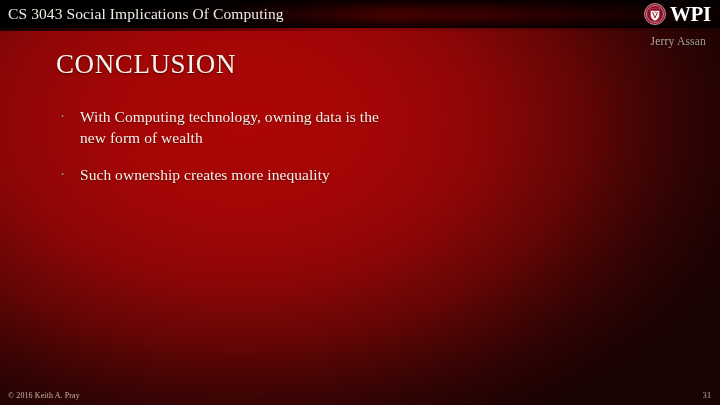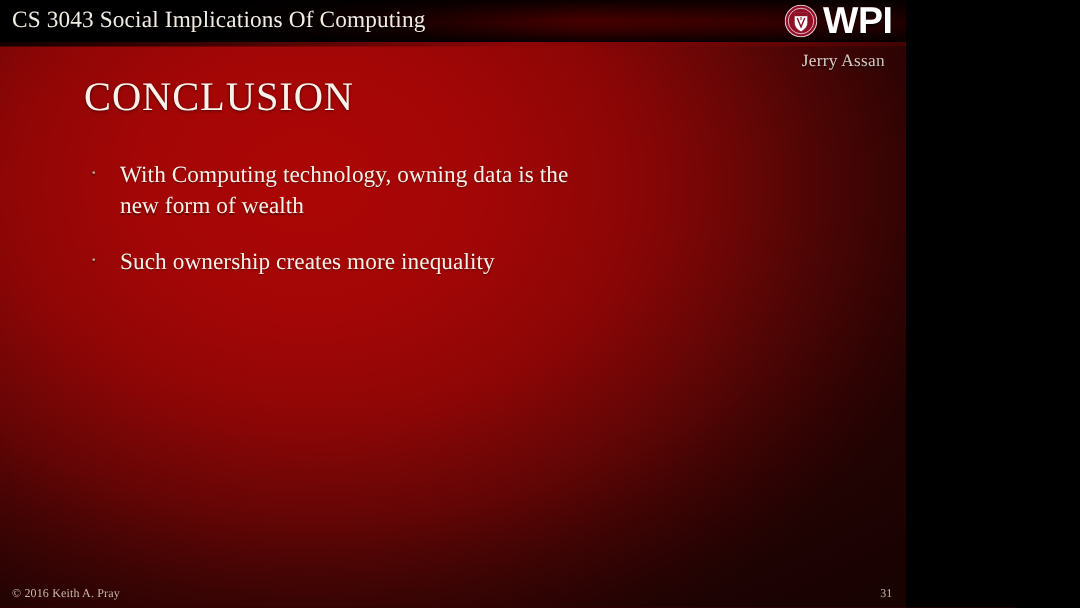--- a/index.html
+++ b/index.html
@@ -3,21 +3,21 @@
 <meta charset="utf-8">
 <title>Slide</title>
 <style>
   html, body {
     margin: 0;
     padding: 0;
     background: #000;
   }
   #slide {
     position: relative;
-    width: 604px;
+    width: 720px;
     height: 405px;
     overflow: hidden;
     font-family: "Liberation Serif", "DejaVu Serif", serif;
     background-color: #6b0505;
     
     background-image:
       radial-gradient(ellipse 72% 86% at 34% 30%,
          #ac0606 0%,
          #a30606 26%,
          #8d0606 48%,
@@ -107,23 +107,23 @@
     align-items: center;
     gap: 4px;
   }
   #wpi-seal {
     width: 22px;
     height: 22px;
     flex: 0 0 auto;
     display: block;
   }
   #wpi-wordmark {
-    font-family: Liberation Sans, sans-serif;
+    font-family: Liberation Serif, serif;
     font-weight: bold;
-    font-size: 25px;
+    font-size: 21px;
     line-height: 22px;
     color: #ffffff;
     letter-spacing: -0.3px;
     text-shadow: 0 1px 1px rgba(0,0,0,0.8);
   }
 
   
   #author-name {
     position: absolute;
     right: 14px;

